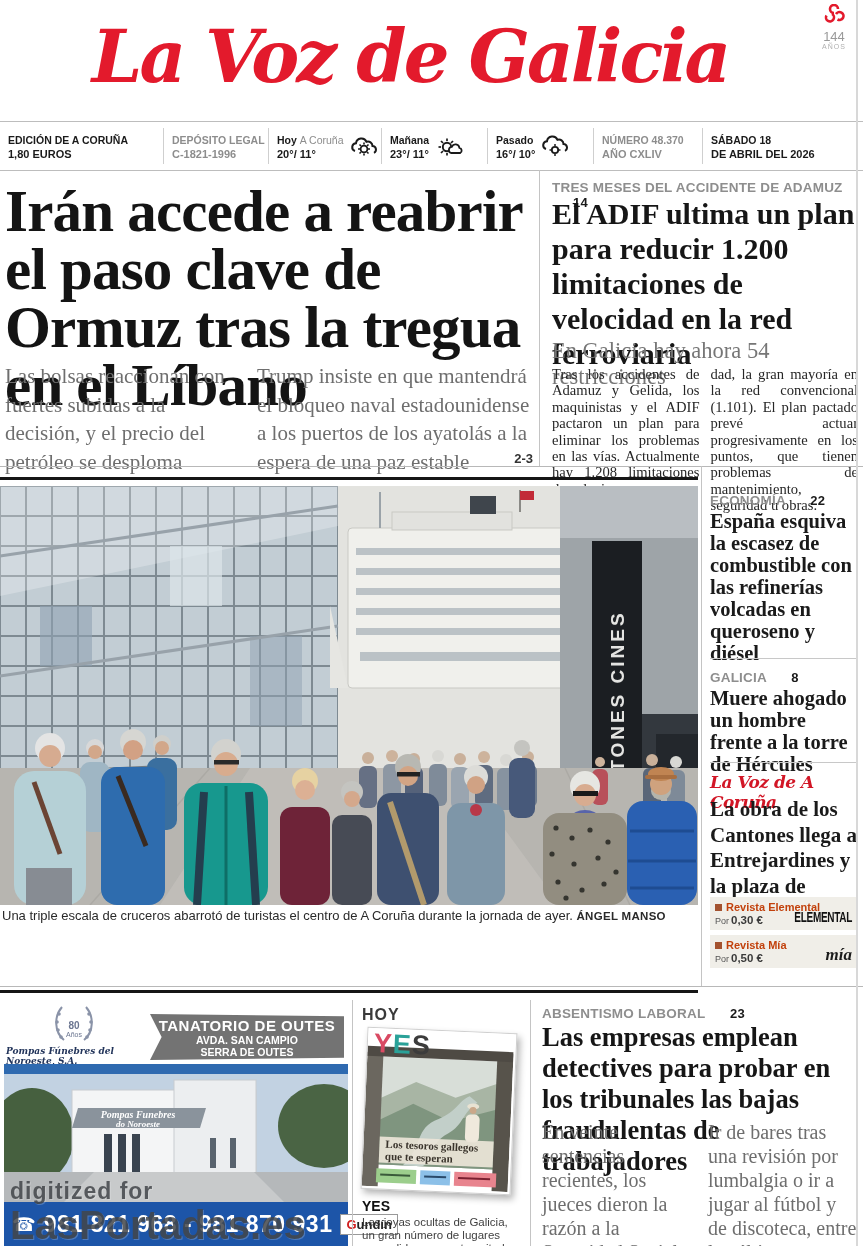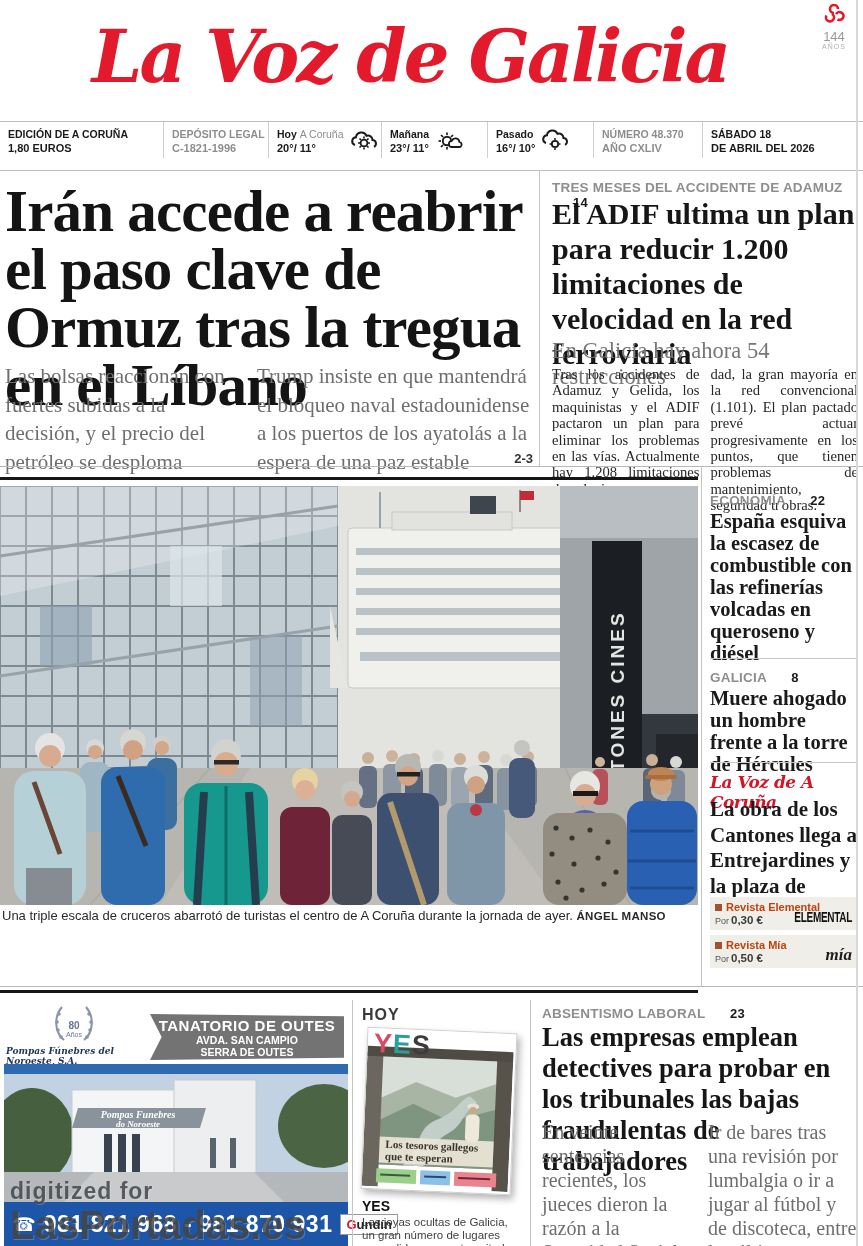--- a/index.html
+++ b/index.html
@@ -11,21 +11,21 @@
   
   .masthead-title{left:0;top:2px;width:820px;text-align:center;
     font-family:"DejaVu Serif","Liberation Serif",serif;font-weight:bold;font-style:italic;
     font-size:72px;letter-spacing:-3px;color:#e31a2c;line-height:110px;}
   .anniv{right:8px;top:4px;width:42px;text-align:center;}
   .anniv .num{font-size:13px;color:#9a9a9a;line-height:13px;margin-top:2px;}
   .anniv .lbl{font-size:7px;color:#b0b0b0;letter-spacing:1px;}
 
   
   .infobar{left:0;top:121px;width:863px;height:48px;border-top:1px solid #bdbdbd;
-    border-bottom:1px solid #bdbdbd;display:flex;}
+    border-bottom:1px solid #bdbdbd;display:flex;align-items:center;}
   .ib-cell{height:36px;padding:2px 6px 0 8px;box-sizing:border-box;border-left:1px solid #cfcfcf;
     display:flex;align-items:center;gap:6px;}
   .ib-cell:first-child{border-left:none;}
   .ib-l1{font-size:10.5px;font-weight:bold;line-height:14px;white-space:nowrap;}
   .ib-l2{font-size:11px;font-weight:bold;line-height:14px;white-space:nowrap;}
   .gray{color:#8d8d8d;font-weight:normal;}
   .graybold{color:#8d8d8d;font-weight:bold;}
   .wicon{flex:0 0 auto;}
 
   

